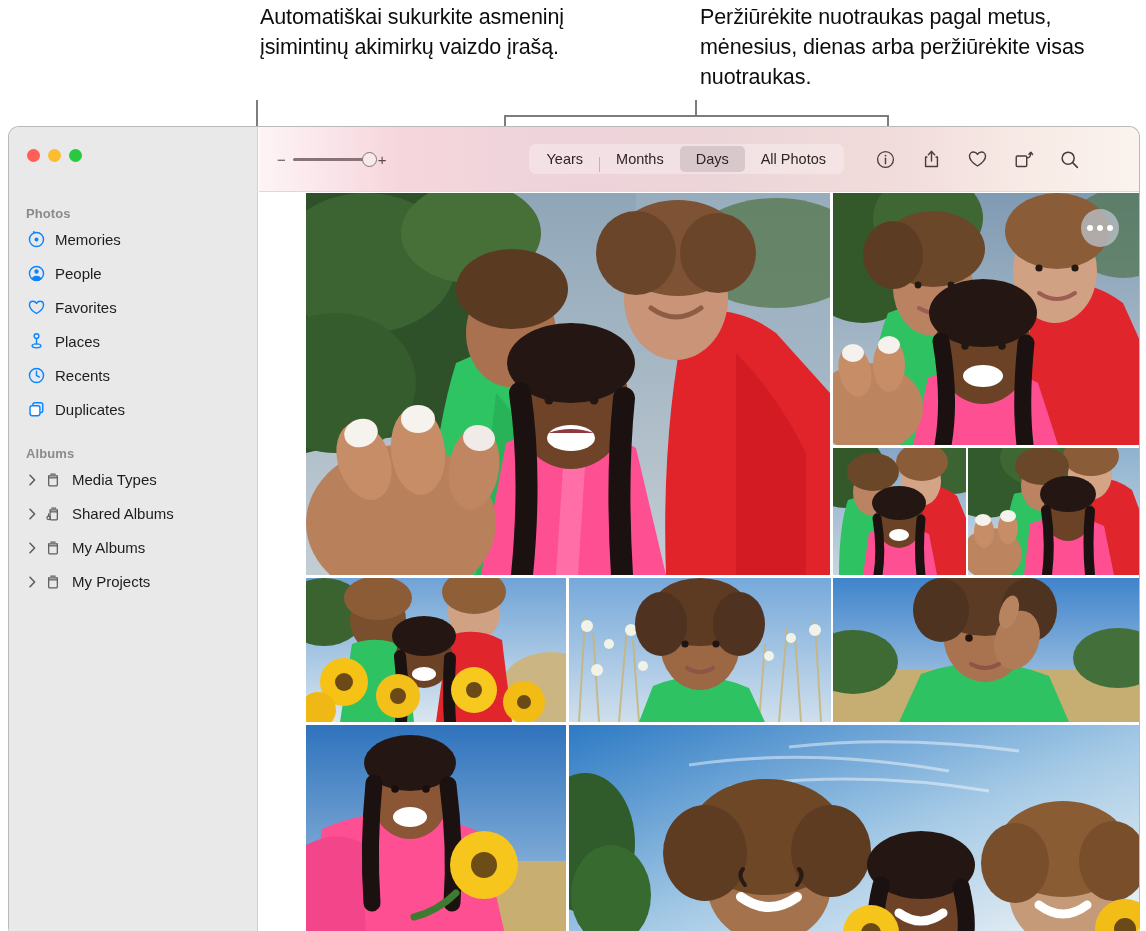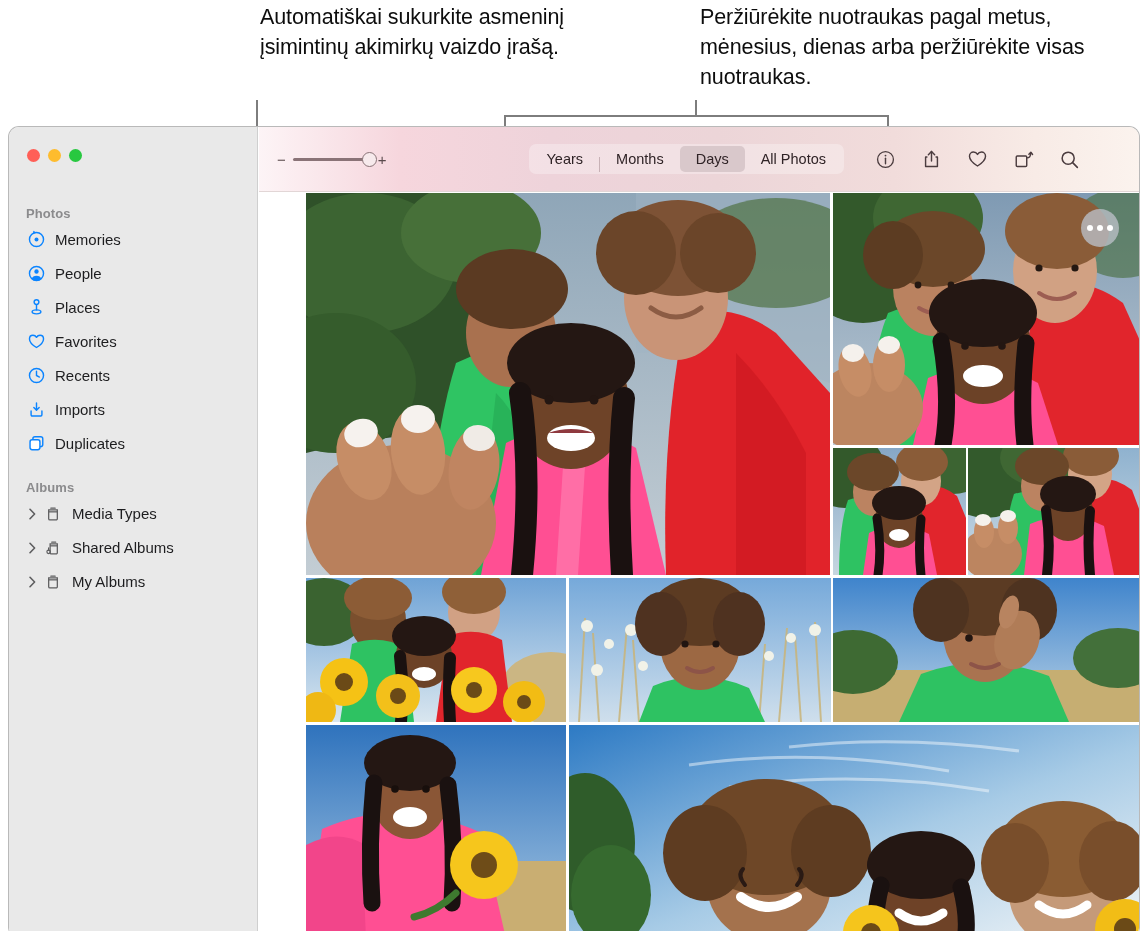--- a/index.html
+++ b/index.html
@@ -260,56 +260,47 @@
             <circle cx="10" cy="7.9" r="2.3" fill="#0b84ff"></circle>
             <path d="M4.9 15.7 a5.3 4.4 0 0 1 10.2 0 a7.4 7.4 0 0 1 -10.2 0 Z" fill="#0b84ff"></path>
           </svg>
         </span>
         <span>People</span>
       </div>
 
       <div class="sb-item">
         <span class="sb-ico">
           <svg width="19" height="19" viewBox="0 0 20 20">
+            <path d="M10 16.3 C10 16.3 2.6 11.8 2.6 7.3 C2.6 4.9 4.4 3.4 6.3 3.4 C7.9 3.4 9.3 4.4 10 5.6 C10.7 4.4 12.1 3.4 13.7 3.4 C15.6 3.4 17.4 4.9 17.4 7.3 C17.4 11.8 10 16.3 10 16.3 Z" fill="none" stroke="#0b84ff" stroke-width="1.5" stroke-linejoin="round"></path>
+          </svg>
+        </span>
+        <span>Favorites</span>
+      </div>
+
+      <div class="sb-item">
+        <span class="sb-ico">
+          <svg width="19" height="19" viewBox="0 0 20 20">
             <circle cx="10" cy="4.3" r="2.5" fill="none" stroke="#0b84ff" stroke-width="1.5"></circle>
             <path d="M10 6.8 L10 13.2" stroke="#0b84ff" stroke-width="1.5" fill="none"></path>
             <ellipse cx="10" cy="14.6" rx="4.6" ry="2.1" fill="none" stroke="#0b84ff" stroke-width="1.5"></ellipse>
           </svg>
         </span>
         <span>Places</span>
       </div>
 
       <div class="sb-item">
         <span class="sb-ico">
           <svg width="19" height="19" viewBox="0 0 20 20">
-            <path d="M10 16.3 C10 16.3 2.6 11.8 2.6 7.3 C2.6 4.9 4.4 3.4 6.3 3.4 C7.9 3.4 9.3 4.4 10 5.6 C10.7 4.4 12.1 3.4 13.7 3.4 C15.6 3.4 17.4 4.9 17.4 7.3 C17.4 11.8 10 16.3 10 16.3 Z" fill="none" stroke="#0b84ff" stroke-width="1.5" stroke-linejoin="round"></path>
-          </svg>
-        </span>
-        <span>Favorites</span>
-      </div>
-
-      <div class="sb-item">
-        <span class="sb-ico">
-          <svg width="19" height="19" viewBox="0 0 20 20">
             <circle cx="10" cy="10" r="7.4" fill="none" stroke="#0b84ff" stroke-width="1.5"></circle>
             <path d="M10 5.6 L10 10 L13.1 11.6" stroke="#0b84ff" stroke-width="1.5" fill="none" stroke-linecap="round"></path>
           </svg>
         </span>
         <span>Recents</span>
       </div>
 
-      <div class="sb-item">
-        <span class="sb-ico">
-          <svg width="19" height="19" viewBox="0 0 20 20">
-            <path d="M10 3.2 L10 10.6 M7.2 8 L10 10.9 L12.8 8" stroke="#0b84ff" stroke-width="1.5" fill="none" stroke-linecap="round" stroke-linejoin="round"></path>
-            <path d="M4.3 11.6 L4.3 15.6 a1.2 1.2 0 0 0 1.2 1.2 L14.5 16.8 a1.2 1.2 0 0 0 1.2 -1.2 L15.7 11.6" stroke="#0b84ff" stroke-width="1.5" fill="none" stroke-linecap="round"></path>
-          </svg>
-        </span>
-        <span>Imports</span>
-      </div>
 
       <div class="sb-item">
         <span class="sb-ico">
           <svg width="19" height="19" viewBox="0 0 20 20">
             <rect x="6.2" y="2.9" width="10.4" height="10.4" rx="2.2" fill="none" stroke="#0b84ff" stroke-width="1.5"></rect>
             <rect x="3.2" y="6.1" width="10.4" height="10.4" rx="2.2" fill="#ffffff" stroke="#0b84ff" stroke-width="1.5"></rect>
           </svg>
         </span>
         <span>Duplicates</span>
       </div>
@@ -360,20 +351,35 @@
           <svg width="18" height="18" viewBox="0 0 20 20">
             <path d="M5.2 5.4 L14.8 5.4 L14.8 15.2 a1.4 1.4 0 0 1 -1.4 1.4 L6.6 16.6 a1.4 1.4 0 0 1 -1.4 -1.4 Z" fill="none" stroke="#5d5d5f" stroke-width="1.4"></path>
             <path d="M5.2 7.6 L14.8 7.6" stroke="#5d5d5f" stroke-width="1.4"></path>
             <path d="M7.6 3.6 L12.4 3.6" stroke="#5d5d5f" stroke-width="1.4" stroke-linecap="round"></path>
           </svg>
         </span>
         <span>My Albums</span>
       </div>
 
 
+      <div class="sb-disc">
+        <span class="disc-arrow">
+          <svg width="9" height="12" viewBox="0 0 9 12">
+              <path d="M2 1.3 L6.6 6 L2 10.7" fill="none" stroke="#5d5d5f" stroke-width="1.6" stroke-linecap="round" stroke-linejoin="round"></path>
+            </svg>
+        </span>
+        <span class="sb-ico">
+          <svg width="18" height="18" viewBox="0 0 20 20">
+            <path d="M5.2 5.4 L14.8 5.4 L14.8 15.2 a1.4 1.4 0 0 1 -1.4 1.4 L6.6 16.6 a1.4 1.4 0 0 1 -1.4 -1.4 Z" fill="none" stroke="#5d5d5f" stroke-width="1.4"></path>
+            <path d="M5.2 7.6 L14.8 7.6" stroke="#5d5d5f" stroke-width="1.4"></path>
+            <path d="M7.6 3.6 L12.4 3.6" stroke="#5d5d5f" stroke-width="1.4" stroke-linecap="round"></path>
+          </svg>
+        </span>
+        <span>My Projects</span>
+      </div>
     </div>
 
     <div id="toolbar">
 
       <div id="zoom-slider-group">
         <span class="zs-sign">−</span>
         <div id="zoom-track">
           <div id="zoom-thumb"></div>
         </div>
         <span class="zs-sign">+</span>

